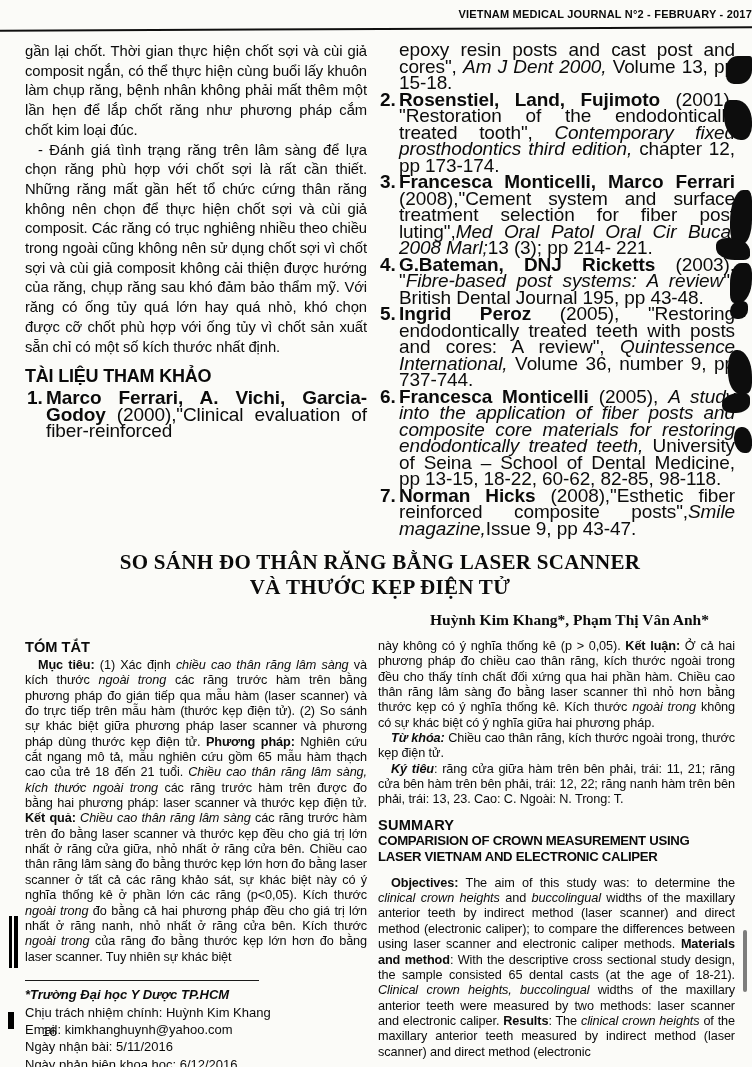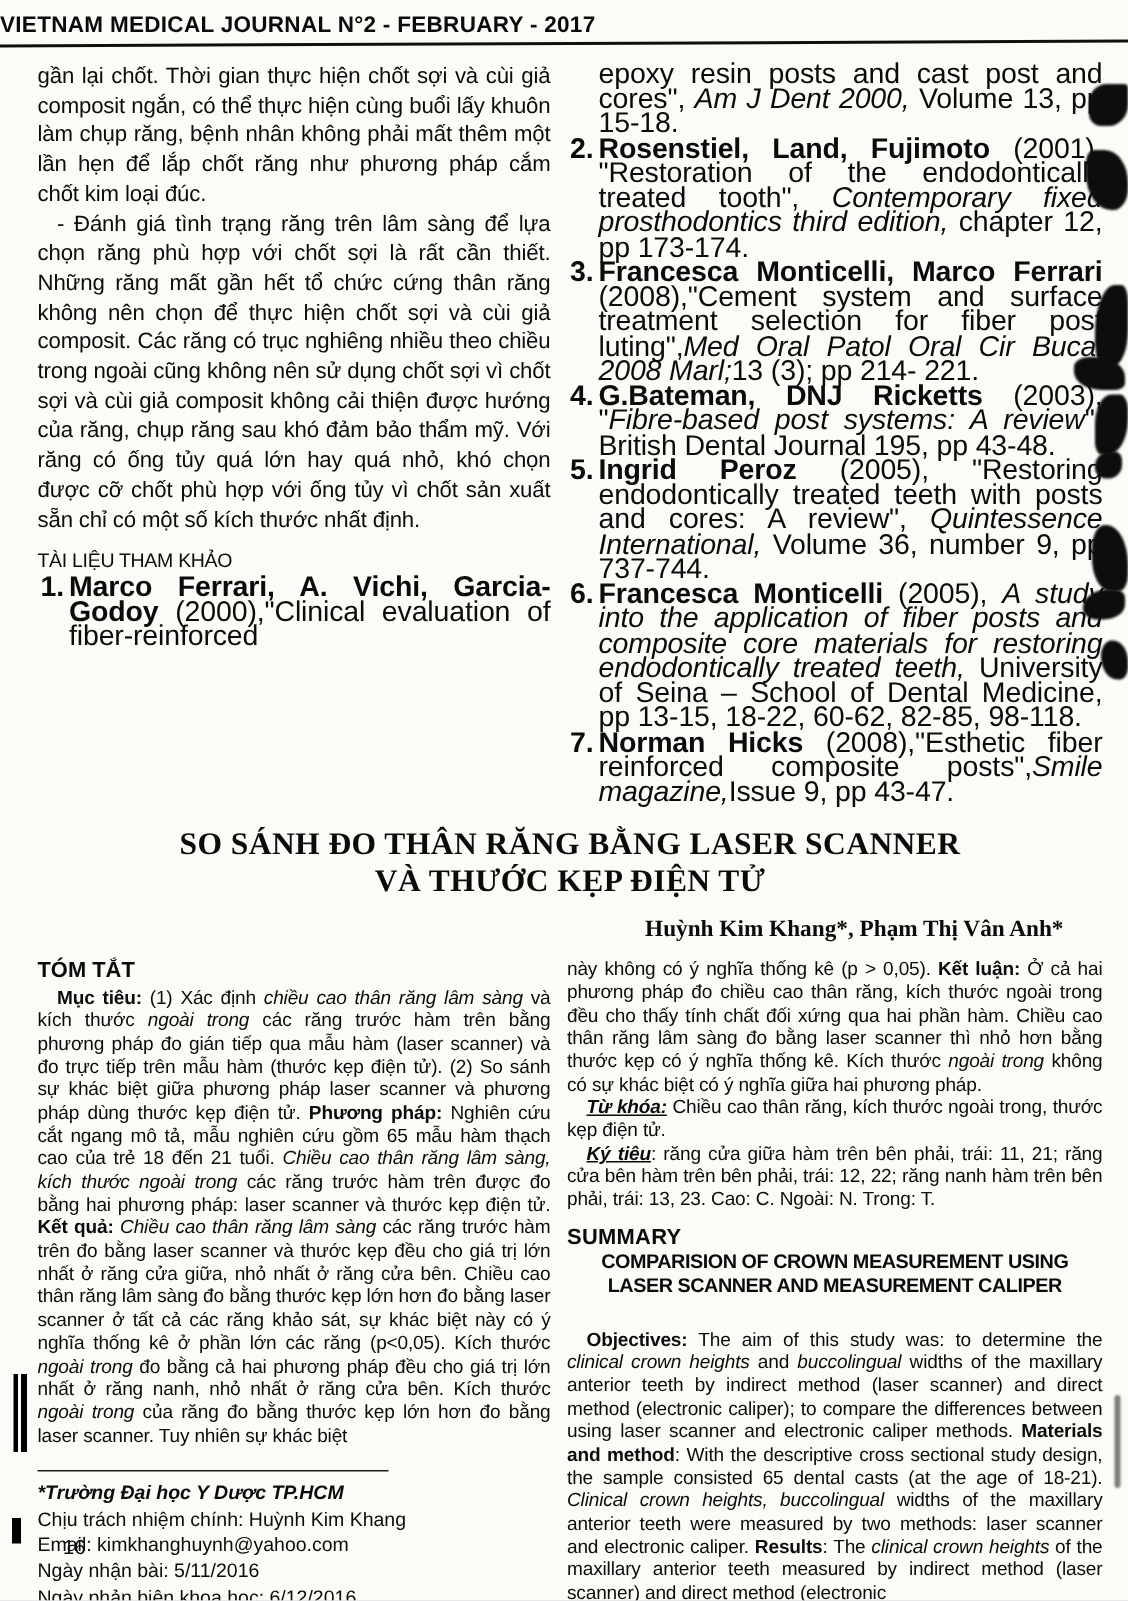--- a/index.html
+++ b/index.html
@@ -3,63 +3,63 @@
 <meta charset="utf-8">
 <style>
   html,body { margin:0; padding:0; background:#d9d9d9; }
   .page {
     position:relative; width:752px; height:1067px; margin:0 auto;
     background:#fbfbf8; overflow:hidden; color:#0b0b0b;
     font-family:"Liberation Sans", sans-serif;
   }
   .header {
     position:absolute; top:8px; left:0; width:100%;
-    text-align:left; font-weight:bold; font-size:15px; letter-spacing:0.2px;
+    text-align:right; font-weight:bold; font-size:11px; letter-spacing:0.2px;
   }
   .header-rule {
     position:absolute; top:28px; left:0; width:100%; height:2px;
     background:#101010; transform:rotate(-0.25deg);
   }
   .content { position:absolute; left:25px; right:17px; top:42px; }
   .cols { display:flex; gap:11px; align-items:flex-start; }
   .col-left { width:342px; flex:none; }
   .col-right { flex:1; min-width:0; }
 
   .body-text { font-size:14.8px; line-height:19.7px; text-align:justify; letter-spacing:-0.1px; }
   .p-indent { text-indent:13px; }
 
-  .refs-heading { font-size:13px; font-weight:normal; margin:9px 0 3px 0; letter-spacing:-0.2px; }
+  .refs-heading { font-size:18px; font-weight:bold; margin:9px 0 3px 0; letter-spacing:-0.2px; }
   .ref { position:relative; padding-left:21px; font-size:19px; line-height:16.5px; text-align:justify; letter-spacing:-0.1px; }
   .ref-num { position:absolute; left:2px; font-weight:bold; }
 
   .title-block {
     margin-top:13px; text-align:center;
     font-family:"Liberation Serif", serif; font-weight:bold;
     font-size:21px; line-height:24.5px; letter-spacing:0.3px;
   }
   .authors {
     margin-top:12px; text-align:right; padding-right:26px;
     font-family:"Liberation Serif", serif; font-weight:bold; font-size:15.5px;
   }
 
   .abstract-cols { margin-top:10px; }
   .abs-heading { font-size:14.6px; font-weight:bold; margin-bottom:3px; }
   .abs-text { font-size:12.7px; line-height:15.35px; text-align:justify; letter-spacing:-0.1px; }
   .abs-p { text-indent:13px; }
 
   .sg-b { font-weight:bold; }
   .sg-i { font-style:italic; }
-  .sg-bi { font-weight:bold; font-style:italic;text-decoration:underline; }
+  .sg-bi { font-weight:bold; font-style:italic; }
 
   .footnote { margin-top:15px; font-size:13px; line-height:17.3px; }
   .footnote-rule { width:234px; height:1.5px; background:#1a1a1a; margin-bottom:5px; }
   .fn-aff { font-style:italic; font-weight:bold; }
 
   .summary-heading { font-size:14.6px; font-weight:bold; margin:9px 0 0 0; letter-spacing:0.2px; }
-  .summary-title { text-align:center; font-weight:bold; font-size:13.2px; line-height:16.5px; margin-bottom:20px; letter-spacing:-0.3px; }
+  .summary-title { text-align:left; font-weight:bold; font-size:13.2px; line-height:16.5px; margin-bottom:10px; letter-spacing:-0.3px; }
 
   .page-number { position:absolute; left:42px; bottom:28px; font-size:13.5px; }
 
   .blob { position:absolute; background:#0d0d0d; filter:blur(0.6px); }
   .b1 { top:56px;  right:0;   width:26px; height:28px; border-radius:45% 10% 50% 30%; }
   .b2 { top:100px; right:0;   width:28px; height:40px; border-radius:20% 55% 35% 60%; }
   .b3 { top:190px; right:0;   width:22px; height:54px; border-radius:60% 20% 45% 30%; }
   .b4 { top:238px; right:2px; width:34px; height:22px; border-radius:30% 60% 20% 55%; }
   .b5 { top:263px; right:0;   width:22px; height:40px; border-radius:50% 25% 60% 20%; }
   .b6 { top:301px; right:4px; width:18px; height:18px; border-radius:55% 30% 50% 40%; }
@@ -143,21 +143,21 @@
           <div>Ngày duyệt bài: 26/12/2016</div>
         </div>
       </div>
       <div class="col-right">
         <div class="abs-text"><span>này không có ý nghĩa thống kê (p &gt; 0,05). </span><span class="sg-b">Kết luận:</span><span> Ở cả hai phương pháp đo chiều cao thân răng, kích thước ngoài trong đều cho thấy tính chất đối xứng qua hai phần hàm. Chiều cao thân răng lâm sàng đo bằng laser scanner thì nhỏ hơn bằng thước kẹp có ý nghĩa thống kê. Kích thước </span><span class="sg-i">ngoài trong</span><span> không có sự khác biệt có ý nghĩa giữa hai phương pháp.</span></div>
         <div class="abs-text abs-p"><span class="sg-bi">Từ khóa:</span><span> Chiều cao thân răng, kích thước ngoài trong, thước kẹp điện tử.</span></div>
         <div class="abs-text abs-p"><span class="sg-bi">Ký tiêu</span><span>: răng cửa giữa hàm trên bên phải, trái: 11, 21; răng cửa bên hàm trên bên phải, trái: 12, 22; răng nanh hàm trên bên phải, trái: 13, 23. Cao: C. Ngoài: N. Trong: T.</span></div>
         <div class="summary-heading">SUMMARY</div>
         <div class="summary-title">
           <div>COMPARISION OF CROWN MEASUREMENT USING</div>
-          <div>LASER SCANNER AND MEASUREMENT CALIPER</div>
+          <div>LASER VIETNAM AND ELECTRONIC CALIPER</div>
         </div>
         <div class="abs-text abs-p"><span class="sg-b">Objectives:</span><span> The aim of this study was: to determine the </span><span class="sg-i">clinical crown heights</span><span> and </span><span class="sg-i">buccolingual</span><span> widths of the maxillary anterior teeth by indirect method (laser scanner) and direct method (electronic caliper); to compare the differences between using laser scanner and electronic caliper methods. </span><span class="sg-b">Materials and method</span><span>: With the descriptive cross sectional study design, the sample consisted 65 dental casts (at the age of 18-21). </span><span class="sg-i">Clinical crown heights, buccolingual</span><span> widths of the maxillary anterior teeth were measured by two methods: laser scanner and electronic caliper. </span><span class="sg-b">Results</span><span>: The </span><span class="sg-i">clinical crown heights</span><span> of the maxillary anterior teeth measured by indirect method (laser scanner) and direct method (electronic</span></div>
       </div>
     </div>
 
   </div>
 
   <div class="page-number">16</div>
 
   <div class="blob b1"></div>

